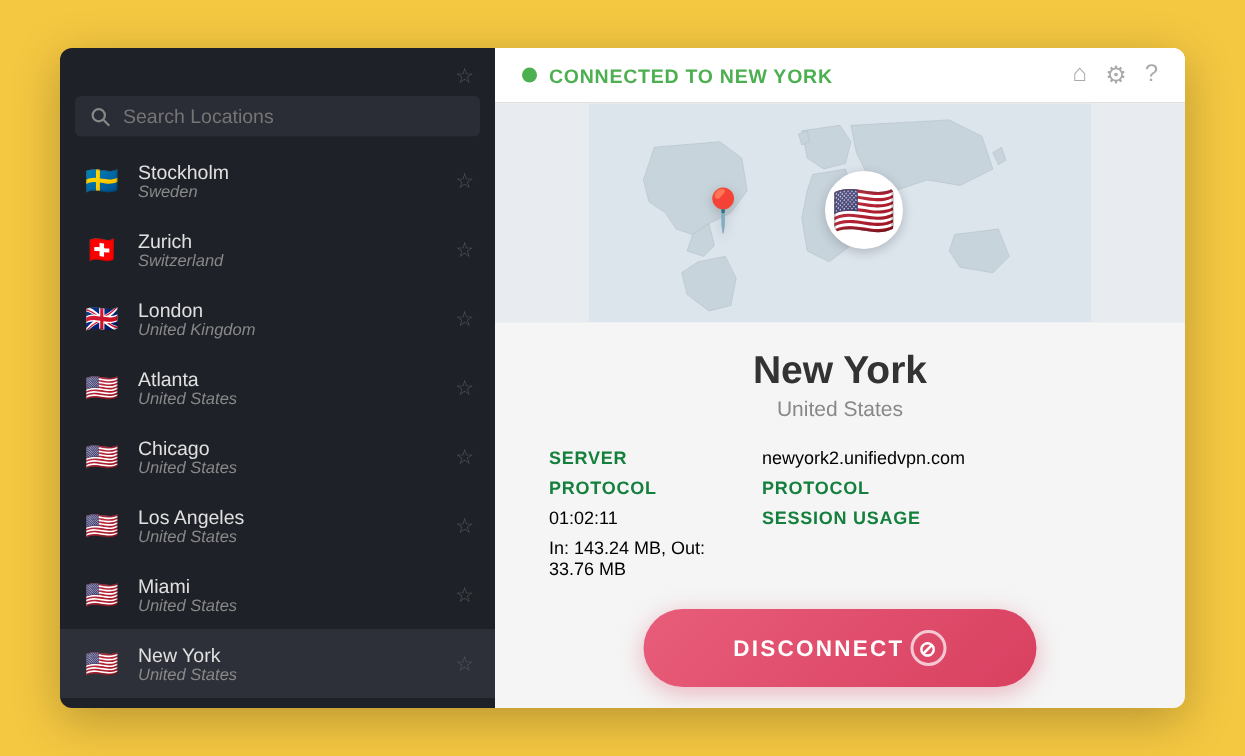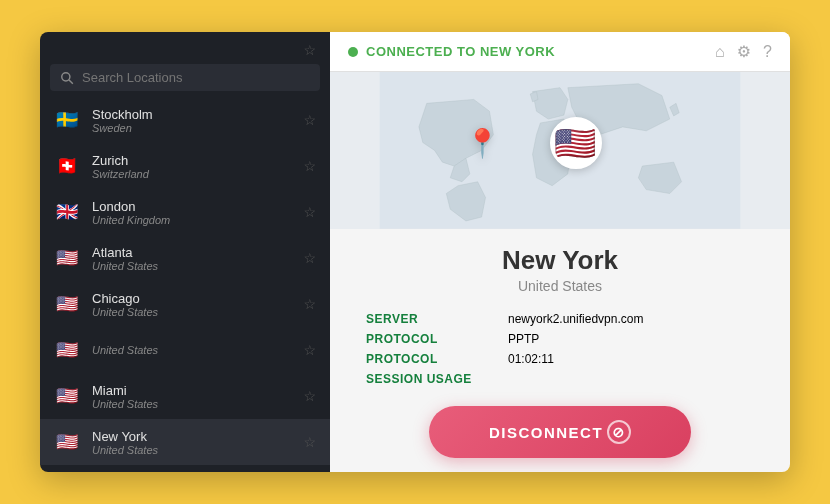--- a/index.html
+++ b/index.html
@@ -289,20 +289,21 @@
       <div class="loc-flag">🇺🇸</div>
       <div class="loc-info">
         <div class="loc-city">Chicago</div>
         <div class="loc-country">United States</div>
       </div>
       <span class="loc-star">☆</span>
     </div>
         <div class="loc-item">
       <div class="loc-flag">🇺🇸</div>
       <div class="loc-info">
+        <div class="loc-city">Los Angeles</div>
         <div class="loc-country">United States</div>
       </div>
       <span class="loc-star">☆</span>
     </div>
         <div class="loc-item">
       <div class="loc-flag">🇺🇸</div>
       <div class="loc-info">
         <div class="loc-city">Miami</div>
         <div class="loc-country">United States</div>
       </div>
@@ -368,24 +369,24 @@
 
     <div class="location-info">
       <div class="location-city-name">New York</div>
       <div class="location-country-name">United States</div>
     </div>
 
     <div class="connection-details">
       <span class="detail-label">SERVER</span>
       <span class="detail-value">newyork2.unifiedvpn.com</span>
       <span class="detail-label">PROTOCOL</span>
-      <span class="detail-value">PPTP</span>
       <span class="detail-label">PROTOCOL</span>
       <span class="detail-value">01:02:11</span>
       <span class="detail-label">SESSION USAGE</span>
+      <span class="detail-value">In: 143.24 MB, Out: 33.76 MB</span>
     </div>
 
     <div class="disconnect-bar">
       <button class="disconnect-btn">
         <span>DISCONNECT</span>
         <span class="disconnect-circle-icon">⊘</span>
       </button>
     </div>
   </div>
 </div>

